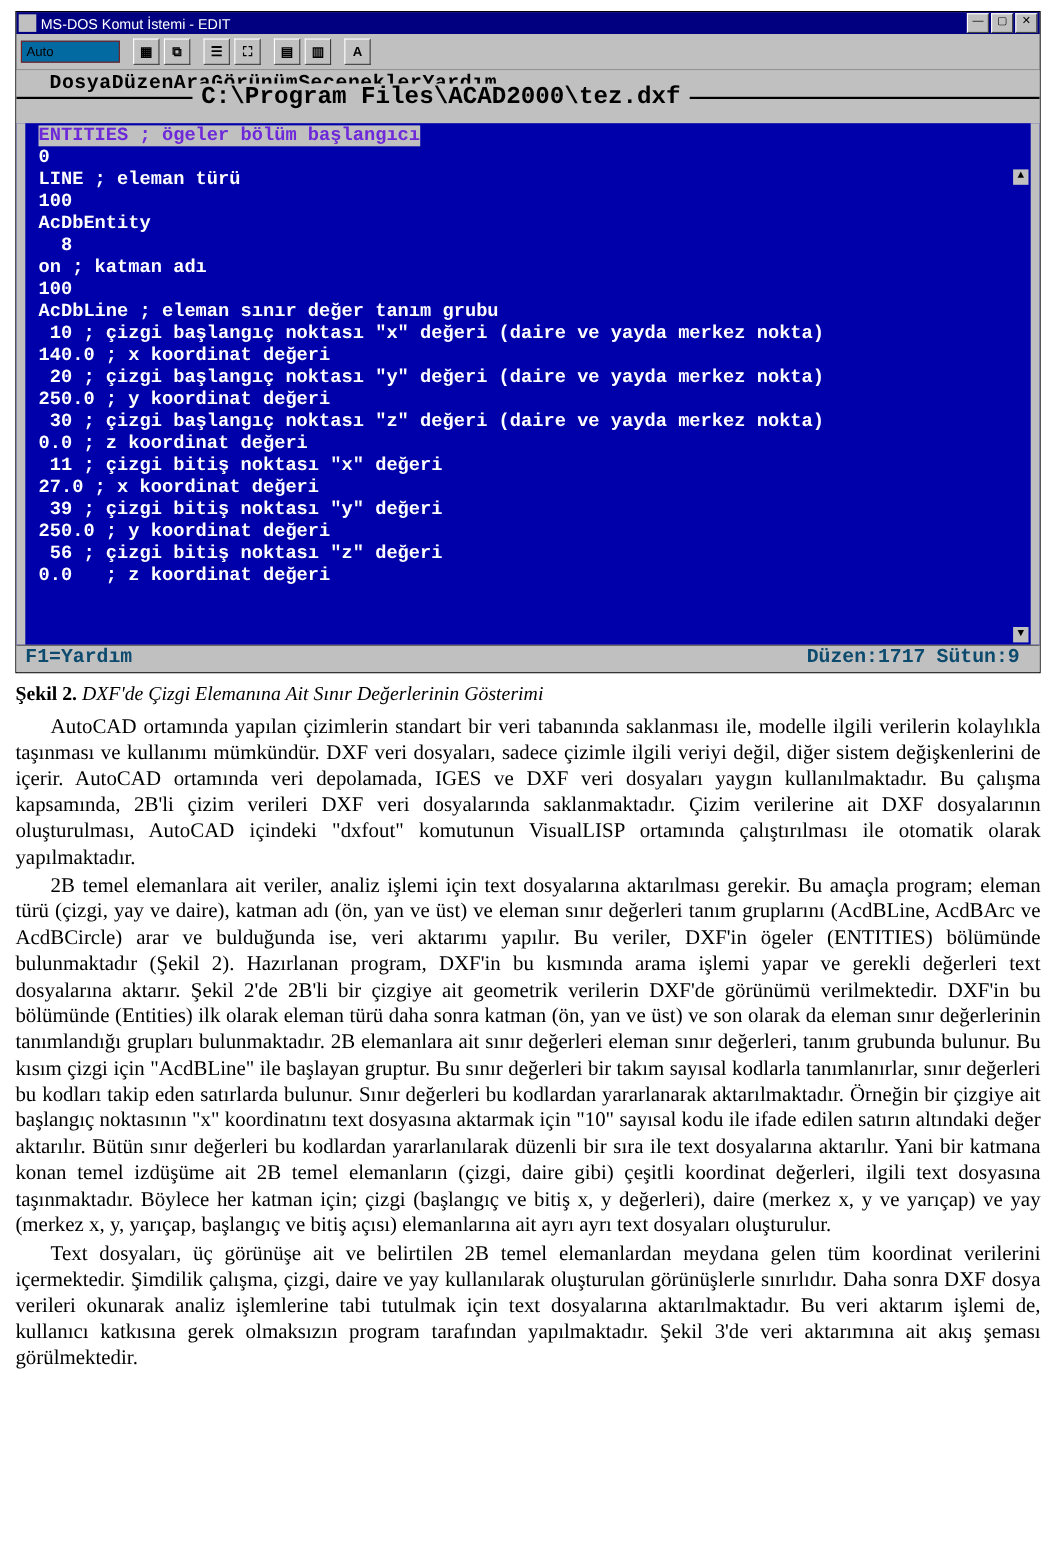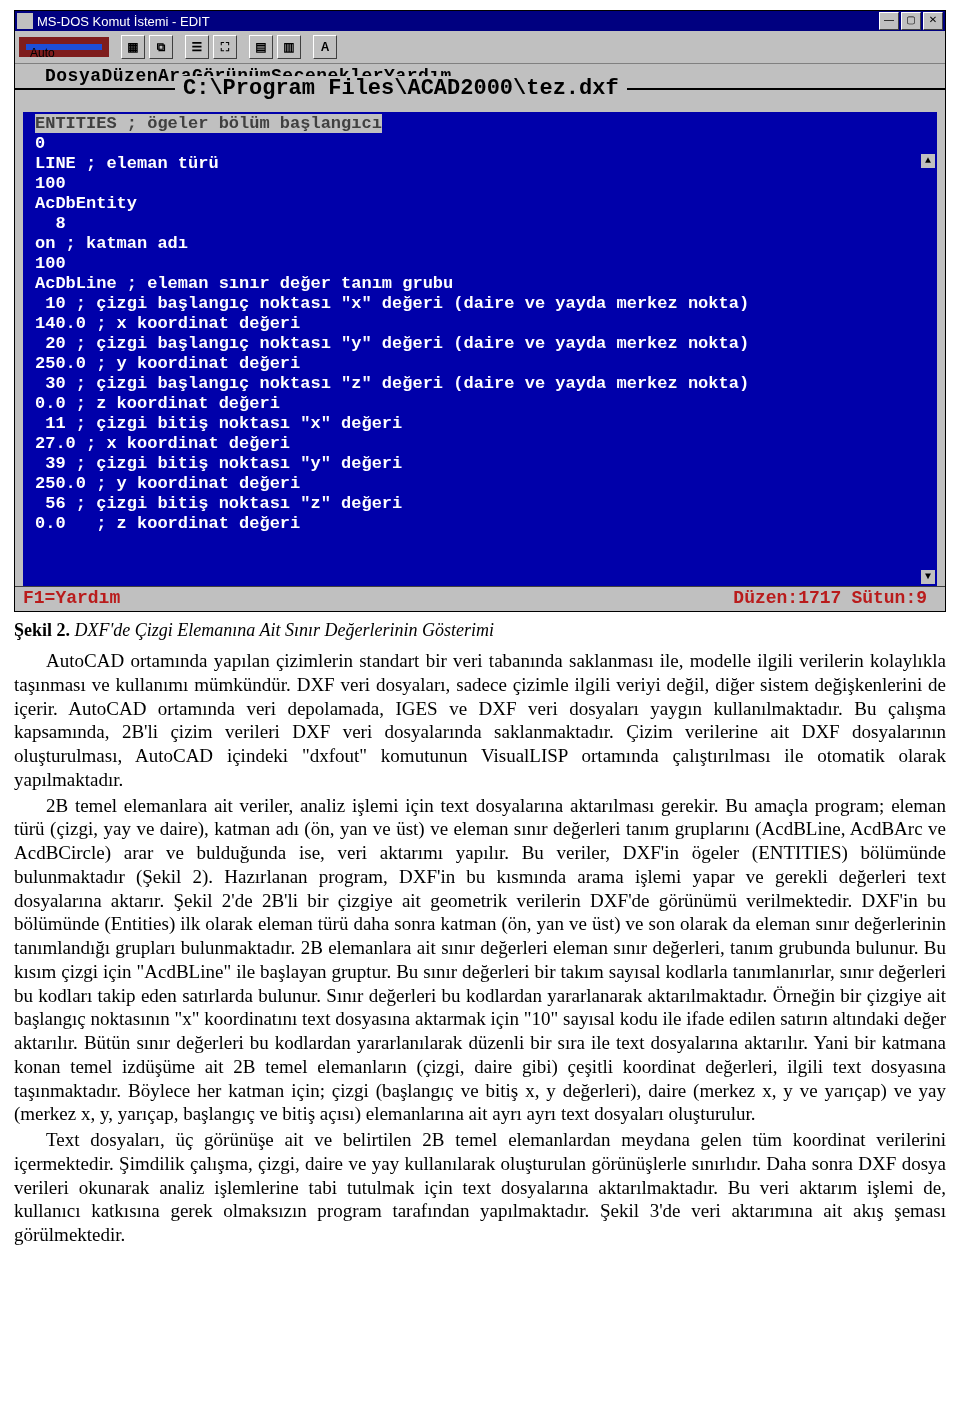--- a/index.html
+++ b/index.html
@@ -51,22 +51,22 @@
     display: flex;
     align-items: center;
     background: #c0c0c0;
     padding: 4px;
     gap: 4px;
     border-bottom: 1px solid #808080;
   }
   .auto-select {
     width: 90px;
     height: 20px;
-    background: #1d4ed8;
-    border: 7px solid #7f1d1d;
+    background: #0369a1;
+    border: 1px solid #7f1d1d;
     font-family: "MS Sans Serif", sans-serif;
     font-size: 12px;
     padding: 2px 4px;
     box-sizing: border-box;
   }
   .tbtn {
     width: 22px;
     height: 22px;
     background: #c0c0c0;
     border: 1px solid #fff;
@@ -124,21 +124,21 @@
     line-height: 20px;
     padding: 2px 34px 12px 12px;
     white-space: pre;
     min-height: 420px;
     position: relative;
     border-left: 8px solid #c0c0c0;
     border-right: 8px solid #c0c0c0;
   }
   .dos-content .highlight {
     background: #c0c0c0;
-    color: #404040;
+    color: #6d28d9;
     display: inline;
   }
   .dos-scroll {
     position: absolute;
     right: 2px;
     top: 2px;
     bottom: 2px;
     width: 14px;
     background: #0000aa;
   }
@@ -147,21 +147,21 @@
     height: 14px;
     background: #c0c0c0;
     color: #000;
     font-size: 10px;
     text-align: center;
     line-height: 14px;
   }
   .dos-scroll .down { position: absolute; bottom: 0; }
   .dos-status {
     background: #c0c0c0;
-    color: #b91c1c;
+    color: #0c4a6e;
     font-family: "Courier New", monospace;
     font-weight: bold;
     font-size: 18px;
     padding: 1px 8px 3px 8px;
     display: flex;
     border-top: 1px solid #404040;
   }
   .dos-status .seg { margin-right: 10px; }
   .dos-status .flexspace { flex: 1; }
 

